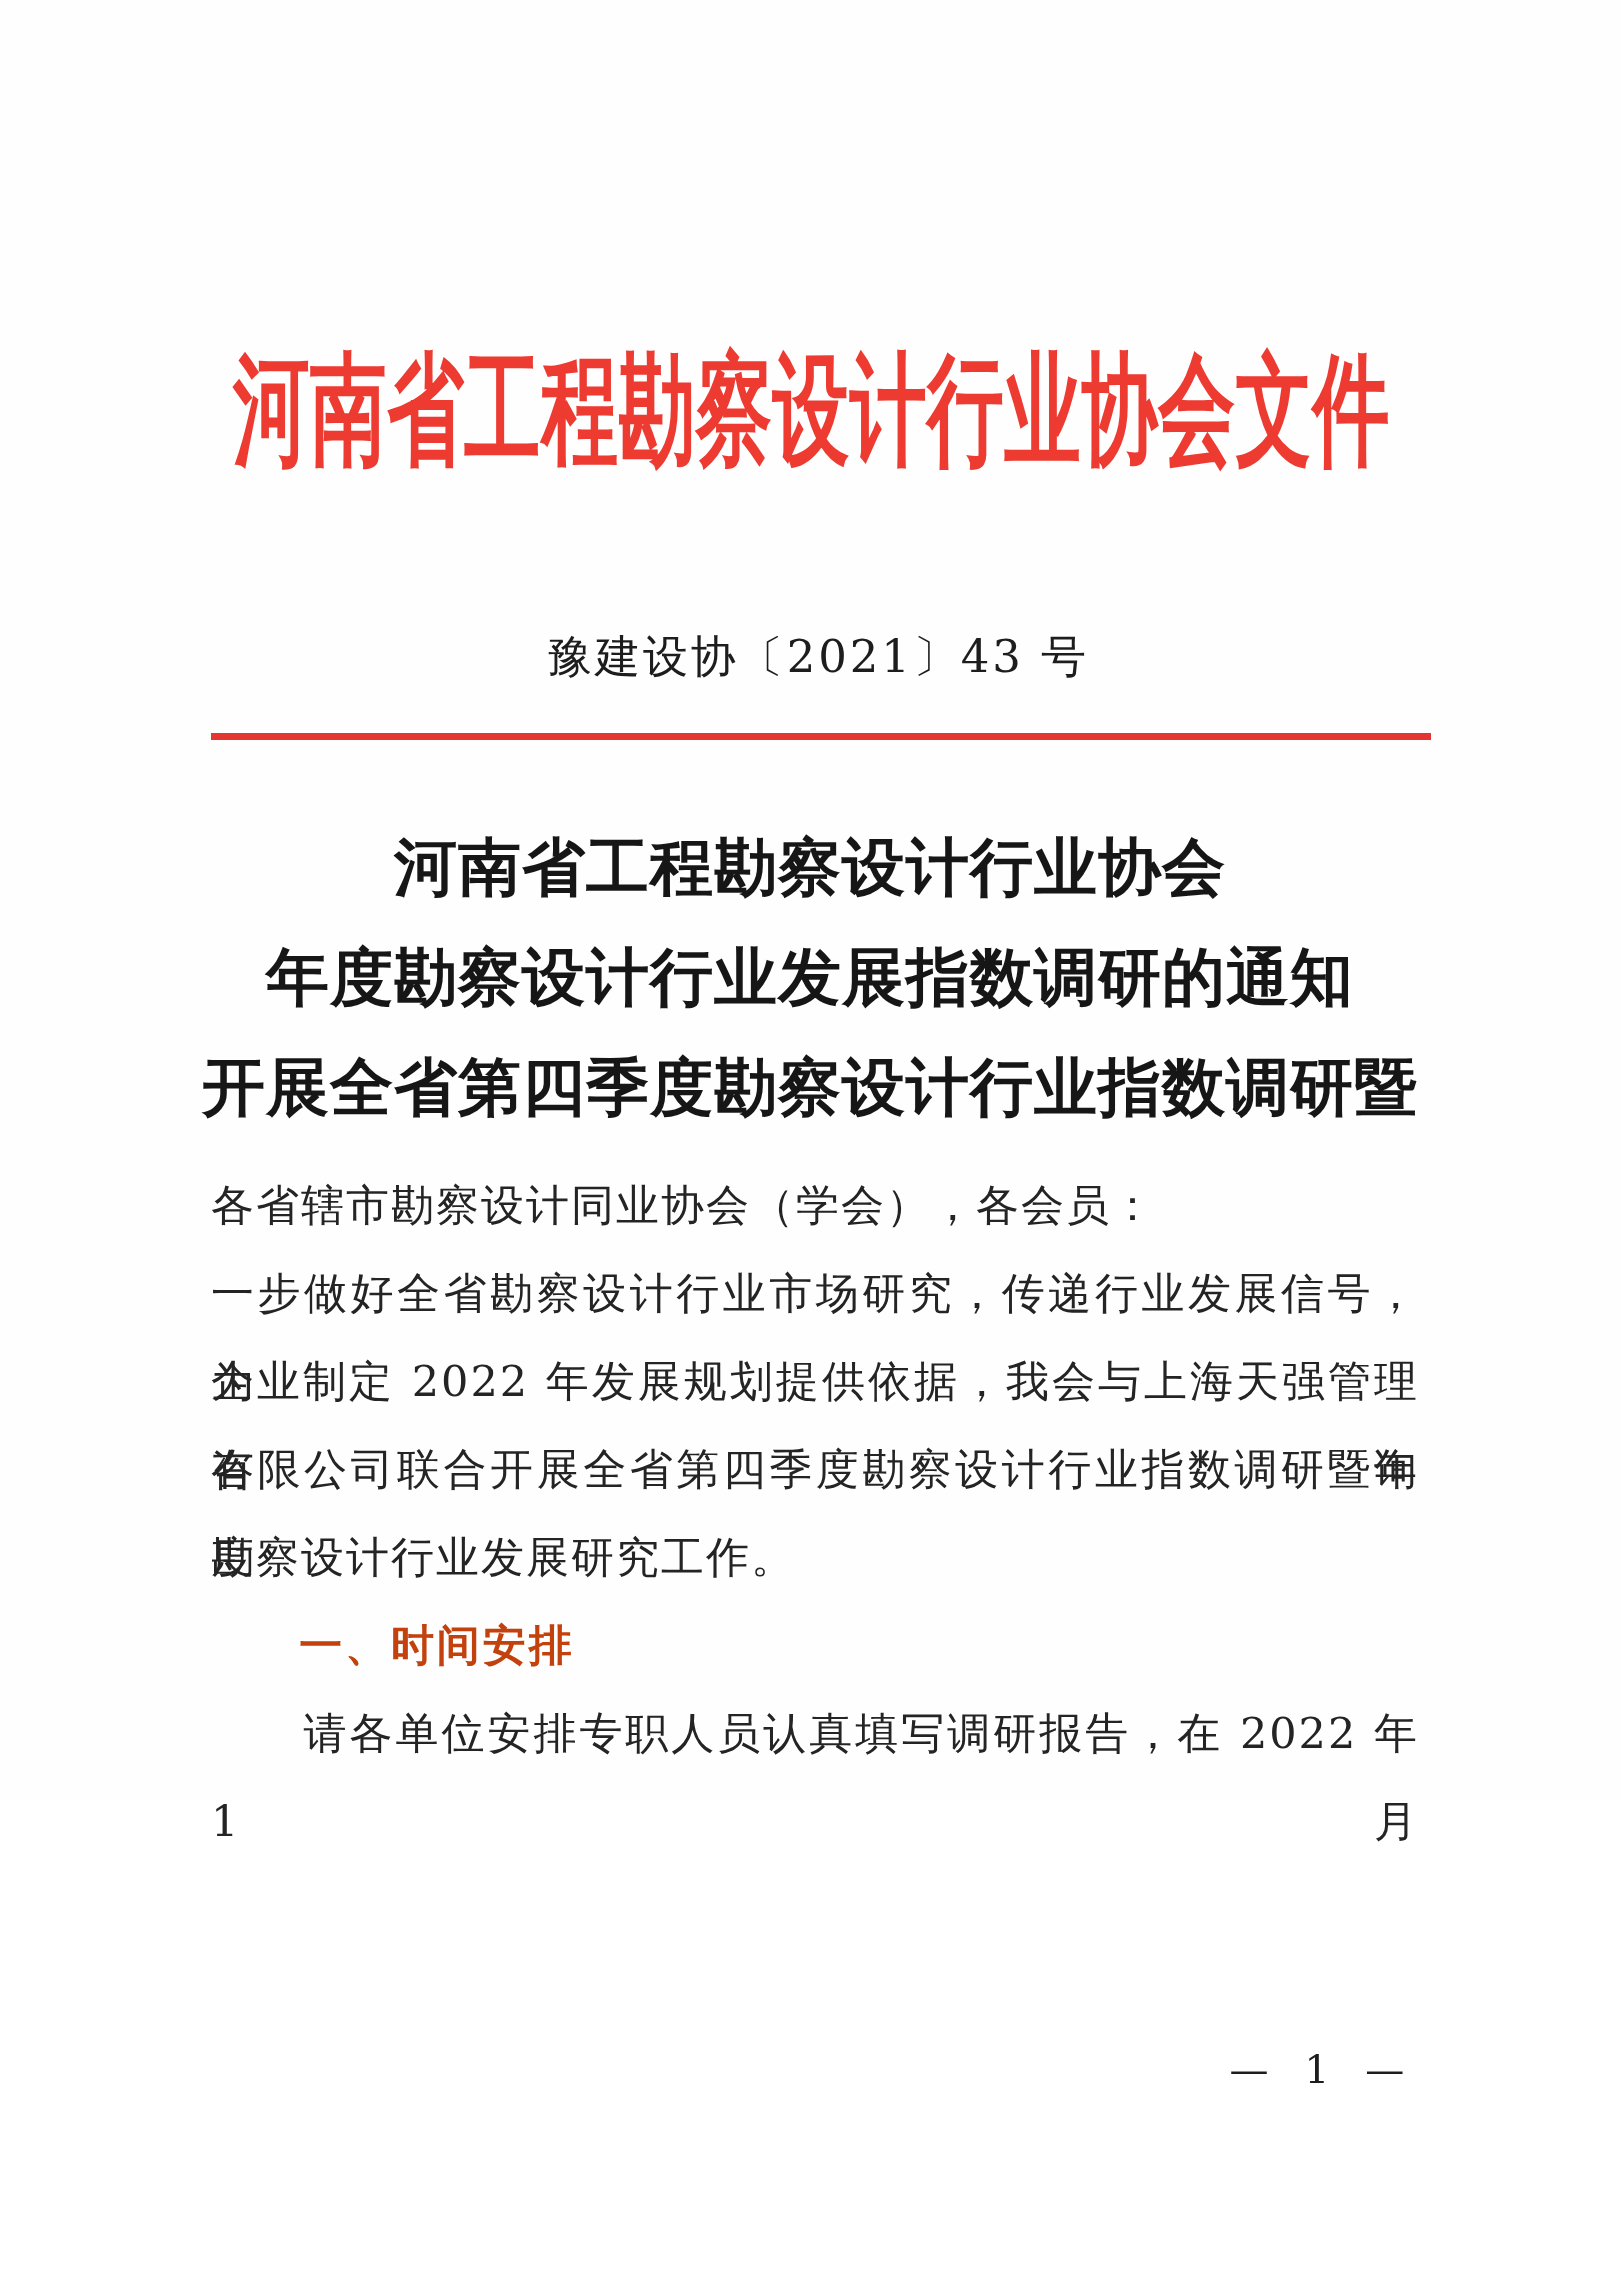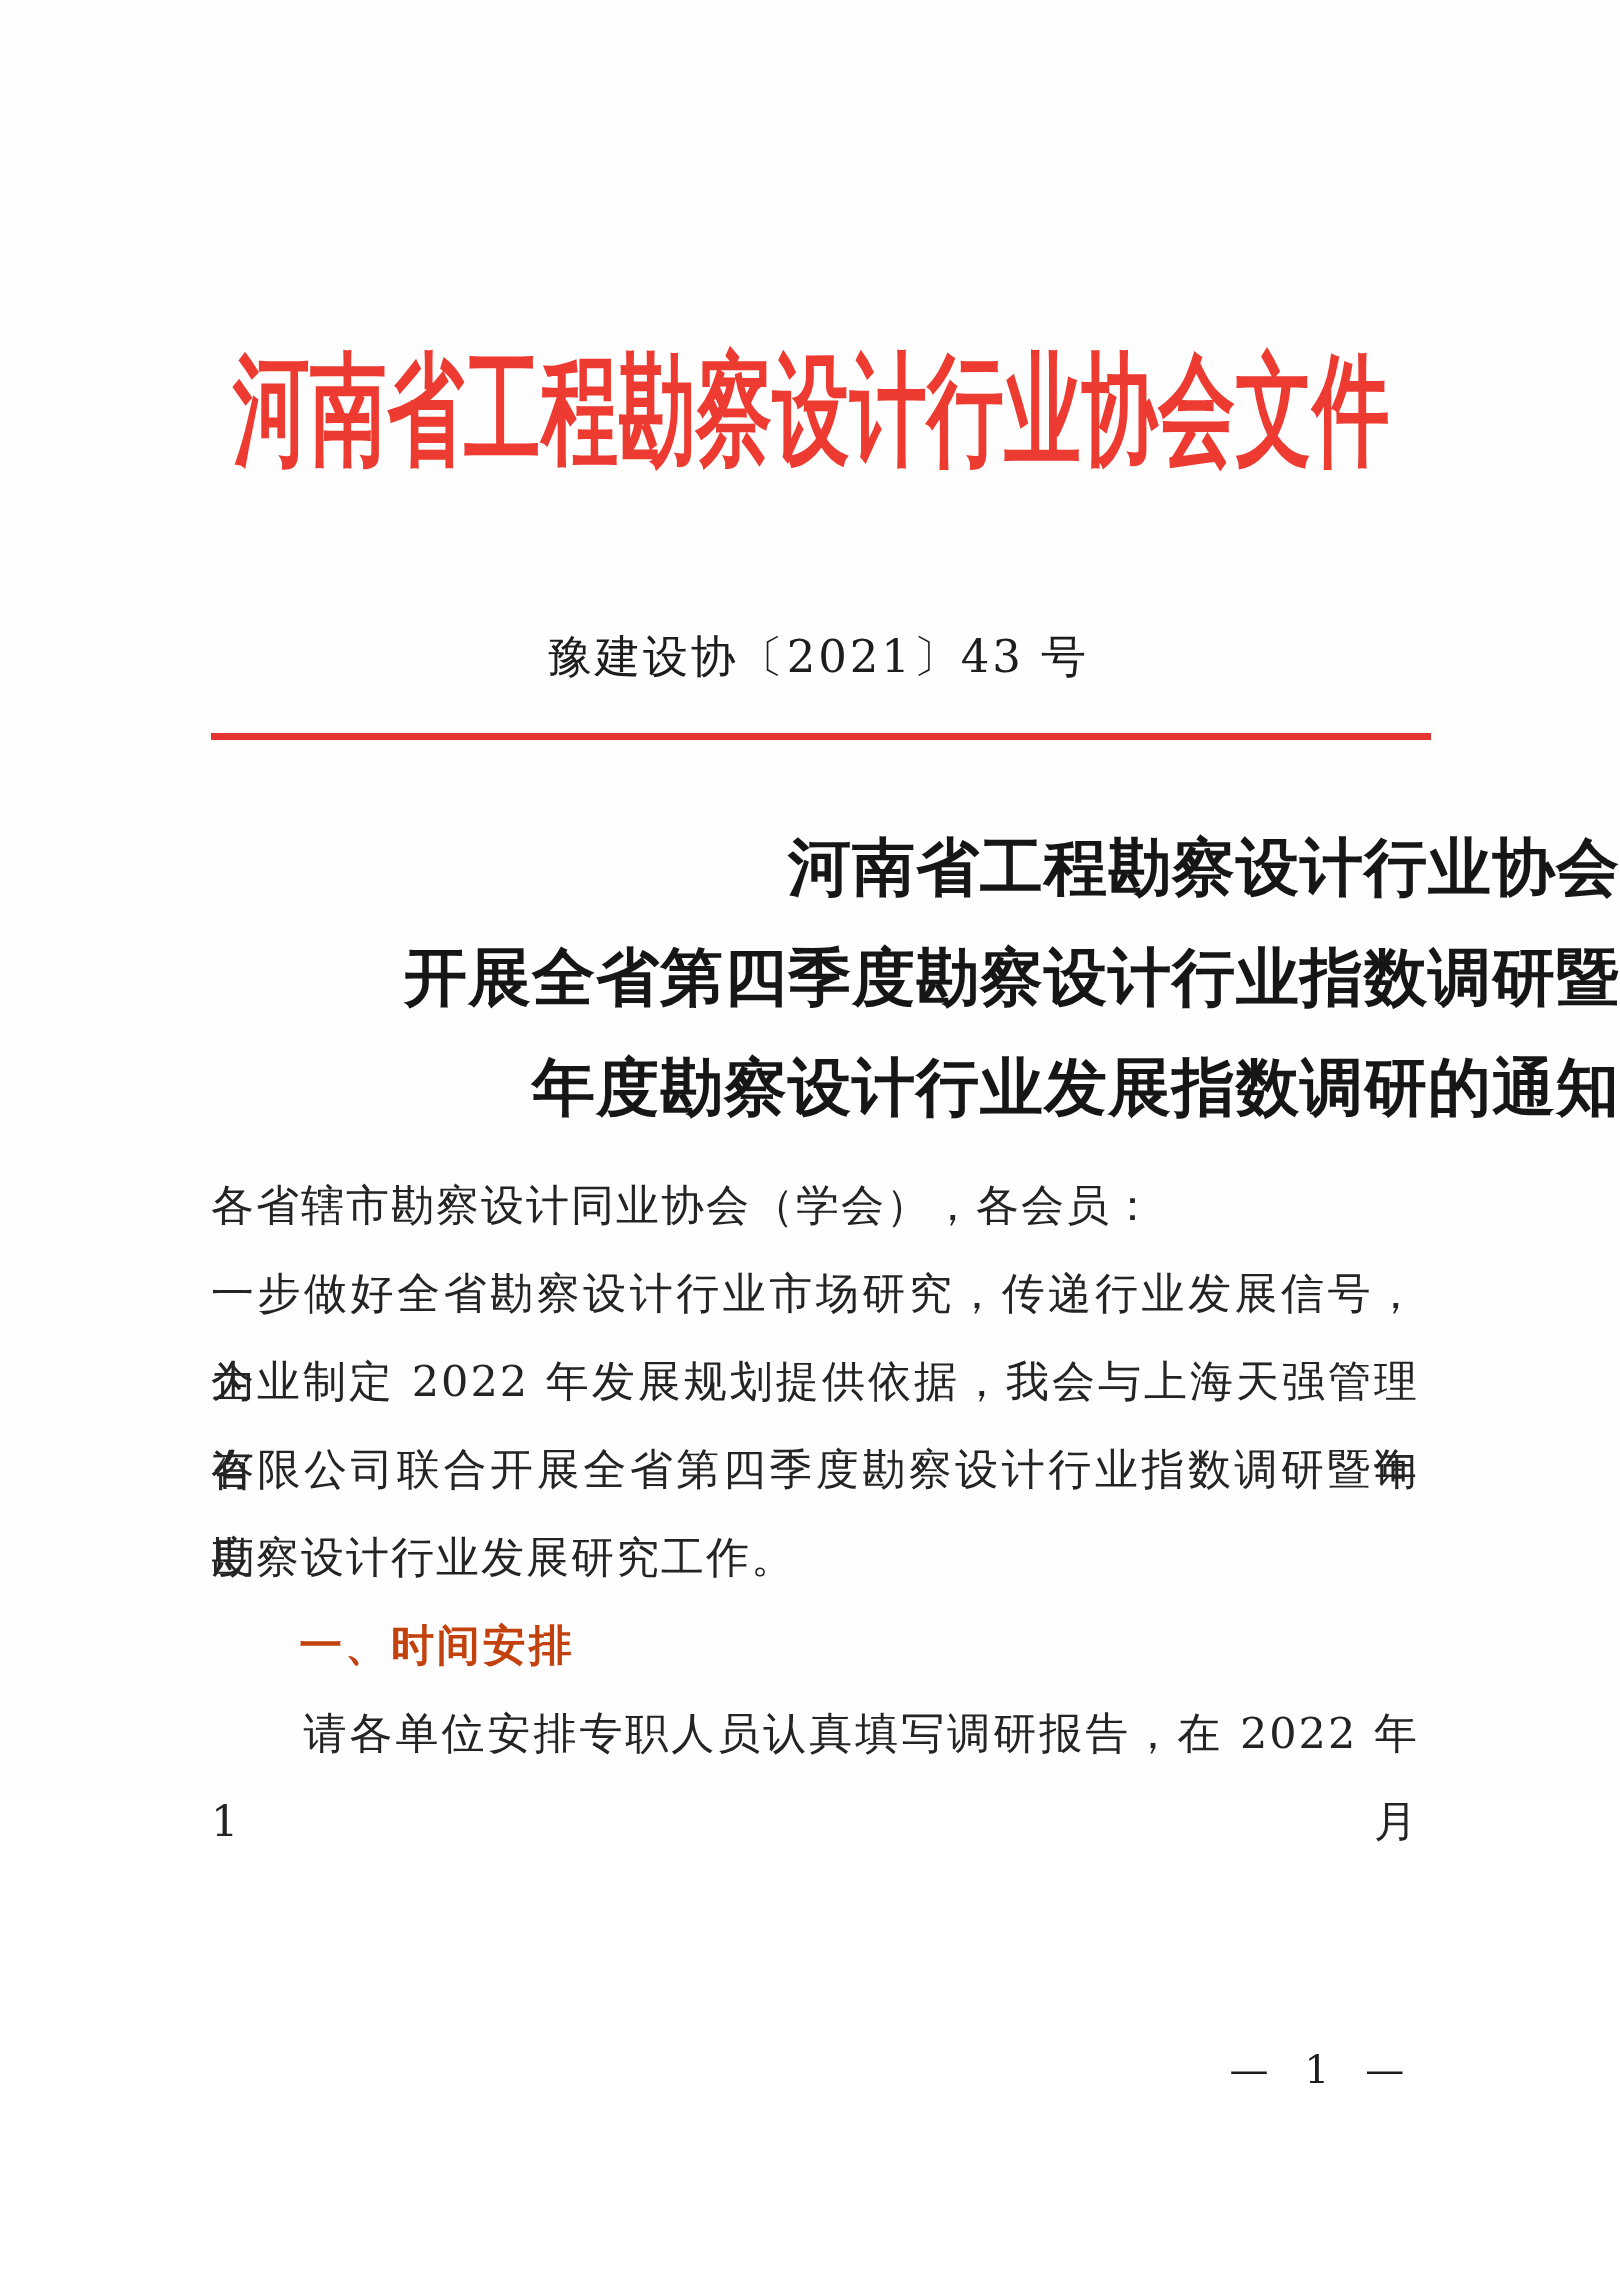--- a/index.html
+++ b/index.html
@@ -55,21 +55,20 @@
     top:812px;left:0;
     width:100%;
     text-align:center;
     font-size:63px;
     font-weight:bold;
     color:#161616;
   }
   .title-line{
     line-height:110px;
     letter-spacing:1px;
-    text-align:right;
   }
   .content{
     position:absolute;
     top:1161px;left:211px;
     width:1208px;
     font-size:43px;
     color:#242424;
   }
   .body-line{
     height:88px;
@@ -108,22 +107,22 @@
 <div class="page">
 
   <div class="masthead">河南省工程勘察设计行业协会文件</div>
 
   <div class="doc-number">豫建设协〔2021〕43 号</div>
 
   <div class="red-rule"></div>
 
   <div class="title">
       <div class="title-line">河南省工程勘察设计行业协会</div>
+      <div class="title-line">年度勘察设计行业发展指数调研的通知</div>
       <div class="title-line">开展全省第四季度勘察设计行业指数调研暨</div>
-      <div class="title-line">年度勘察设计行业发展指数调研的通知</div>
     </div>
 
   <div class="content">
     <div class="body-line">各省辖市勘察设计同业协会（学会），各会员：</div>
       <div class="body-line fill">一步做好全省勘察设计行业市场研究，传递行业发展信号，为</div>
       <div class="body-line fill">企业制定 2022 年发展规划提供依据，我会与上海天强管理咨询</div>
       <div class="body-line fill">有限公司联合开展全省第四季度勘察设计行业指数调研暨年度</div>
       <div class="body-line">勘察设计行业发展研究工作。</div>
       <div class="body-line heading">一、时间安排</div>
       <div class="body-line indent fill">请各单位安排专职人员认真填写调研报告，在 2022 年 1 月</div>

